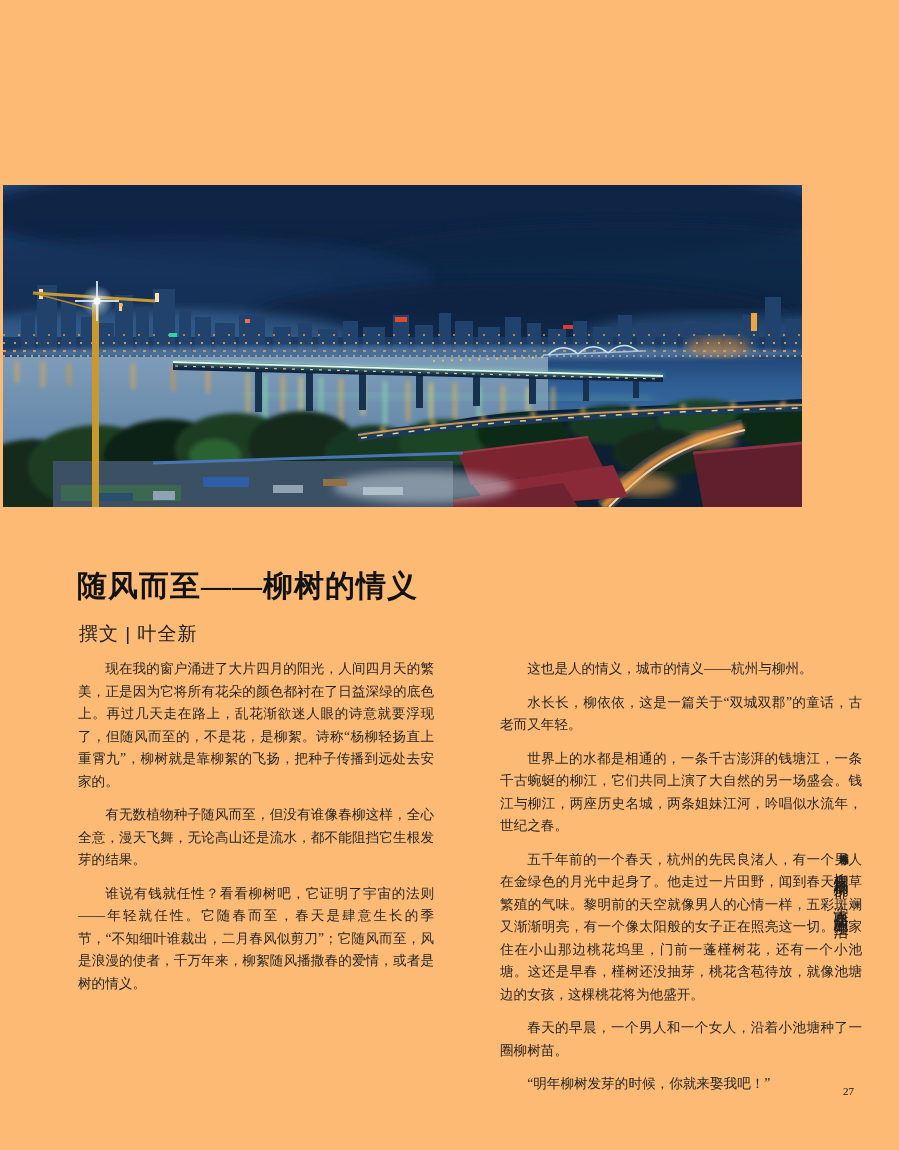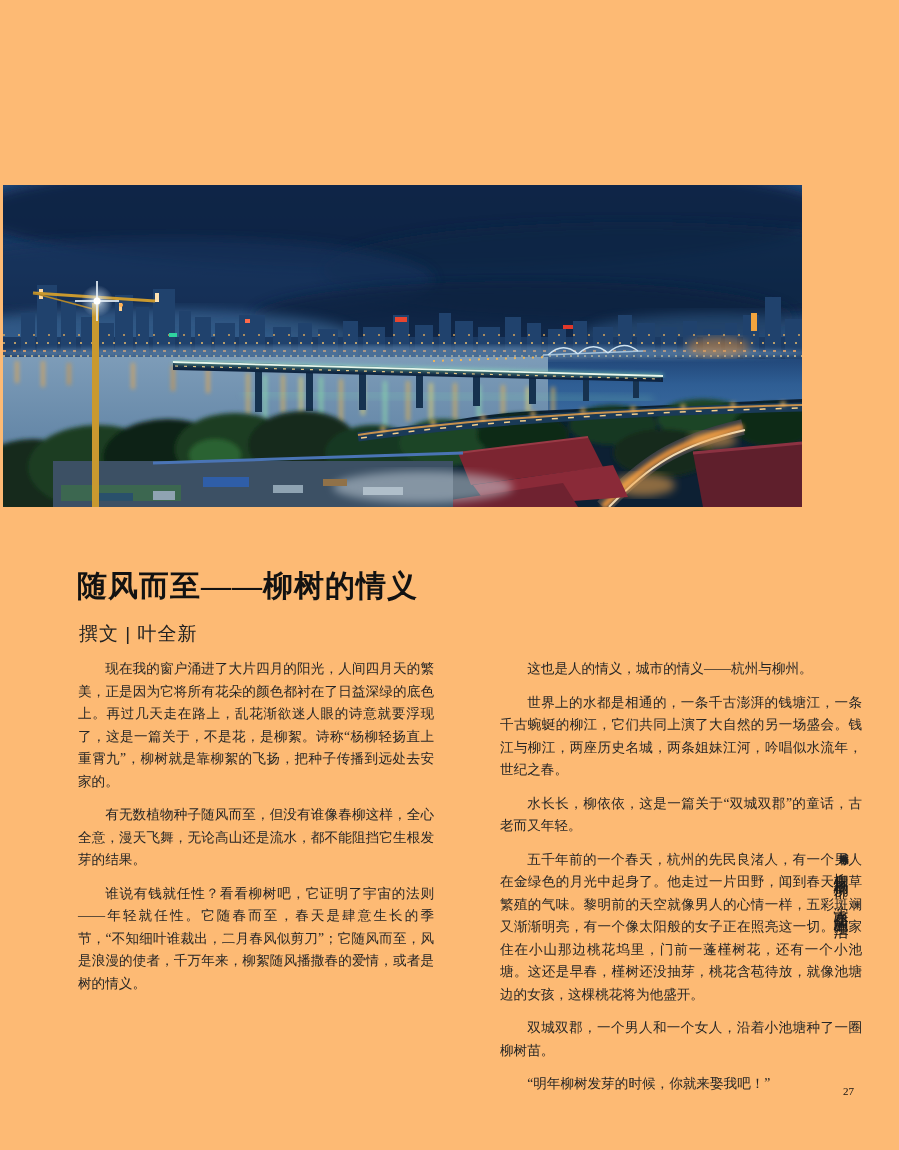--- a/index.html
+++ b/index.html
@@ -249,30 +249,30 @@
         <line x1="94" y1="96" x2="94" y2="136" stroke="#e9f2fa" stroke-width="2" opacity="0.85"></line>
         <circle cx="94" cy="116" r="3.5" fill="#ffffff"></circle>
       </g>
     </svg>
   </div>
 
   <h1 class="title">随风而至——柳树的情义</h1>
   <div class="byline">撰文 | 叶全新</div>
 
   <div class="col col-left">
-    <p>现在我的窗户涌进了大片四月的阳光，人间四月天的繁美，正是因为它将所有花朵的颜色都衬在了日益深绿的底色上。再过几天走在路上，乱花渐欲迷人眼的诗意就要浮现了，这是一篇关于，不是花，是柳絮。诗称“杨柳轻扬直上重霄九”，柳树就是靠柳絮的飞扬，把种子传播到远处去安家的。</p>
+    <p>现在我的窗户涌进了大片四月的阳光，人间四月天的繁美，正是因为它将所有花朵的颜色都衬在了日益深绿的底色上。再过几天走在路上，乱花渐欲迷人眼的诗意就要浮现了，但随风而至的，不是花，是柳絮。诗称“杨柳轻扬直上重霄九”，柳树就是靠柳絮的飞扬，把种子传播到远处去安家的。</p>
     <p>有无数植物种子随风而至，但没有谁像春柳这样，全心全意，漫天飞舞，无论高山还是流水，都不能阻挡它生根发芽的结果。</p>
     <p>谁说有钱就任性？看看柳树吧，它证明了宇宙的法则——年轻就任性。它随春而至，春天是肆意生长的季节，“不知细叶谁裁出，二月春风似剪刀”；它随风而至，风是浪漫的使者，千万年来，柳絮随风播撒春的爱情，或者是树的情义。</p>
   </div>
   <div class="col col-right">
     <p>这也是人的情义，城市的情义——杭州与柳州。</p>
+    <p>水长长，柳依依，这是一篇关于“双城双郡”的童话，古老而又年轻。</p>
     <p>世界上的水都是相通的，一条千古澎湃的钱塘江，一条千古蜿蜒的柳江，它们共同上演了大自然的另一场盛会。钱江与柳江，两座历史名城，两条姐妹江河，吟唱似水流年，世纪之春。</p>
-    <p>水长长，柳依依，这是一篇关于“双城双郡”的童话，古老而又年轻。</p>
     <p>五千年前的一个春天，杭州的先民良渚人，有一个男人在金绿色的月光中起身了。他走过一片田野，闻到春天青草繁殖的气味。黎明前的天空就像男人的心情一样，五彩斑斓又渐渐明亮，有一个像太阳般的女子正在照亮这一切。她家住在小山那边桃花坞里，门前一蓬槿树花，还有一个小池塘。这还是早春，槿树还没抽芽，桃花含苞待放，就像池塘边的女孩，这棵桃花将为他盛开。</p>
-    <p>双城双郡，一个男人和一个女人，沿着小池塘种了一圈柳树苗。</p>
+    <p>春天的早晨，一个男人和一个女人，沿着小池塘种了一圈柳树苗。</p>
     <p>“明年柳树发芽的时候，你就来娶我吧！”</p>
   </div>
 
   <div class="sidebar">
     <span class="sb-small">城市地标</span>
     <span class="sb-slash">/</span>
     <span class="sb-big">柳州杨柳郡：滨水而居的生活</span>
   </div>
 
   <div class="pagenum">27</div>

